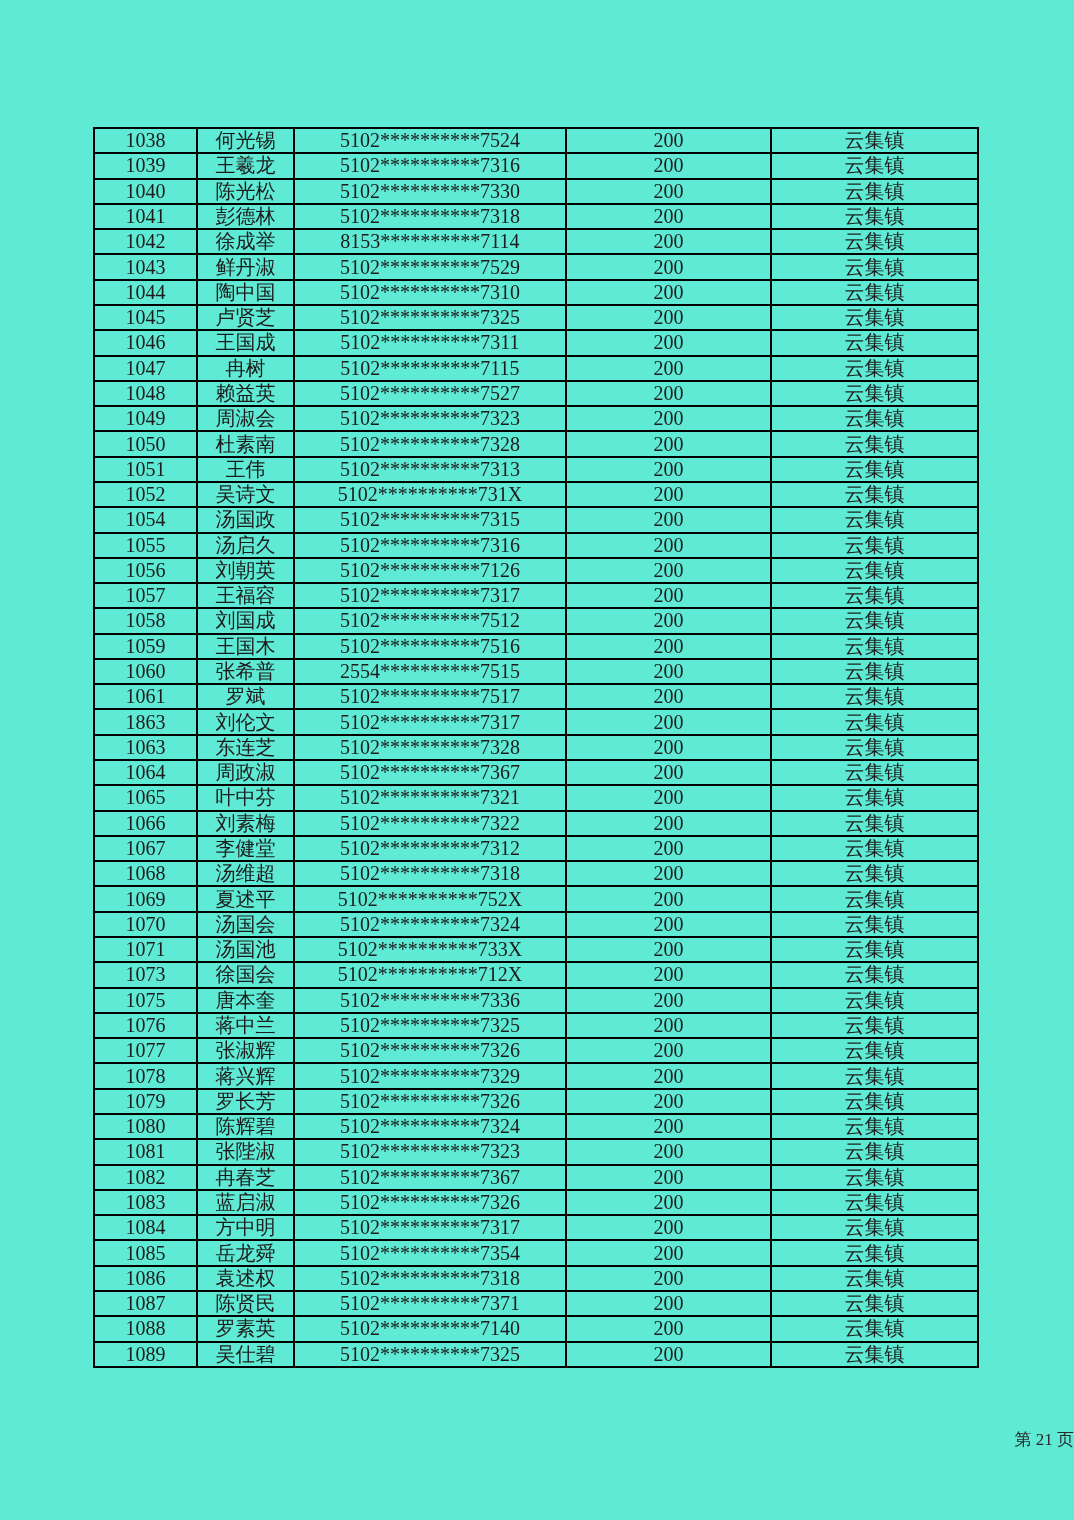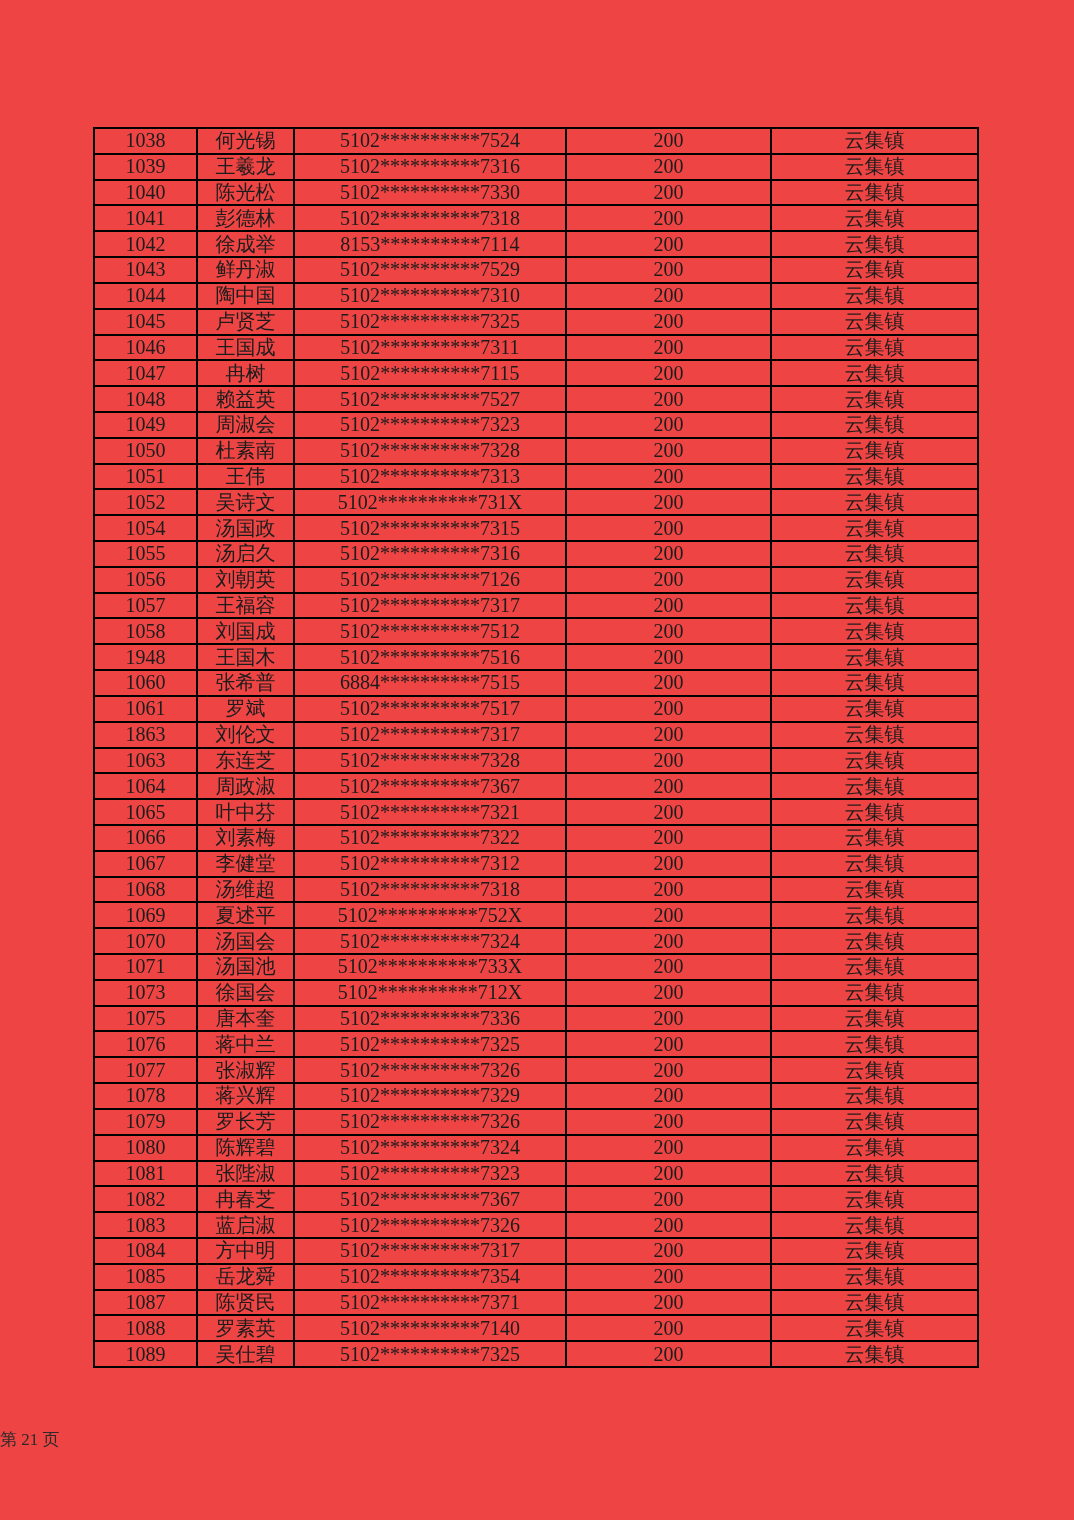--- a/index.html
+++ b/index.html
@@ -4,21 +4,21 @@
 <style>
   html, body {
     margin: 0;
     padding: 0;
     background: #ffffff;
   }
   .page {
     position: relative;
     width: 1074px;
     height: 1520px;
-    background: #ef4444;
+    background: #5eead4;
     overflow: hidden;
     font-family: "Liberation Serif", "DejaVu Serif", serif;
   }
   table.grid {
     position: absolute;
     left: 93px;
     top: 127px;
     width: 884px;
     height: 1241px;
     border-collapse: collapse;
@@ -38,21 +38,21 @@
   col.c-no     { width: 103px; }
   col.c-name   { width: 97px;  }
   col.c-id     { width: 272px; }
   col.c-amount { width: 205px; }
   col.c-town   { width: 207px; }
   .footer {
     position: absolute;
     left: 0;
     top: 1428px;
     width: 1074px;
-    text-align: left;
+    text-align: right;
     font-size: 17px;
     color: #2a2a2a;
   }
 </style>
 </head>
 <body>
 
 <div class="page">
 
   <table class="grid">
@@ -198,30 +198,30 @@
           <td>云集镇</td>
         </tr>
         <tr>
           <td>1058</td>
           <td>刘国成</td>
           <td>5102**********7512</td>
           <td>200</td>
           <td>云集镇</td>
         </tr>
         <tr>
-          <td>1948</td>
+          <td>1059</td>
           <td>王国木</td>
           <td>5102**********7516</td>
           <td>200</td>
           <td>云集镇</td>
         </tr>
         <tr>
           <td>1060</td>
           <td>张希普</td>
-          <td>6884**********7515</td>
+          <td>2554**********7515</td>
           <td>200</td>
           <td>云集镇</td>
         </tr>
         <tr>
           <td>1061</td>
           <td>罗斌</td>
           <td>5102**********7517</td>
           <td>200</td>
           <td>云集镇</td>
         </tr>
@@ -369,20 +369,27 @@
           <td>1084</td>
           <td>方中明</td>
           <td>5102**********7317</td>
           <td>200</td>
           <td>云集镇</td>
         </tr>
         <tr>
           <td>1085</td>
           <td>岳龙舜</td>
           <td>5102**********7354</td>
+          <td>200</td>
+          <td>云集镇</td>
+        </tr>
+        <tr>
+          <td>1086</td>
+          <td>袁述权</td>
+          <td>5102**********7318</td>
           <td>200</td>
           <td>云集镇</td>
         </tr>
         <tr>
           <td>1087</td>
           <td>陈贤民</td>
           <td>5102**********7371</td>
           <td>200</td>
           <td>云集镇</td>
         </tr>

